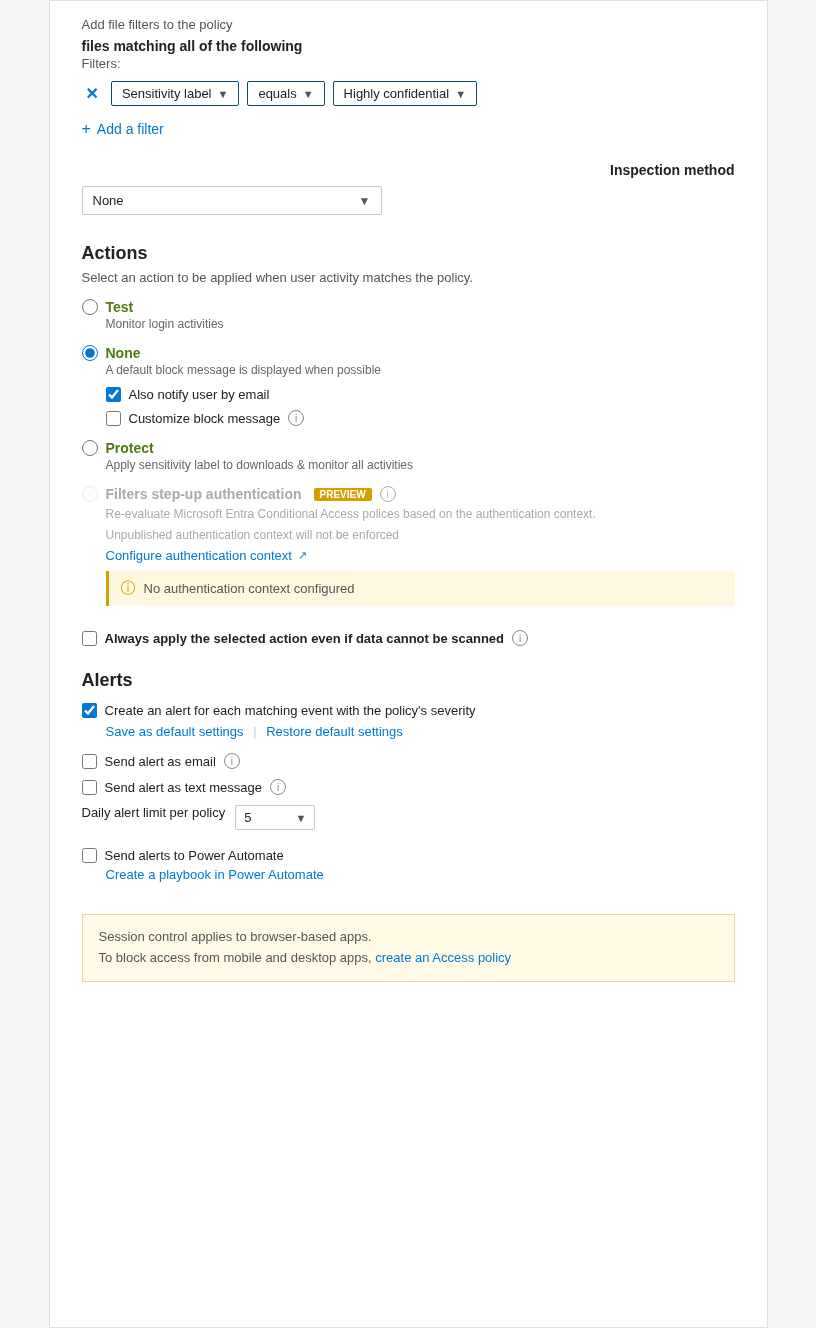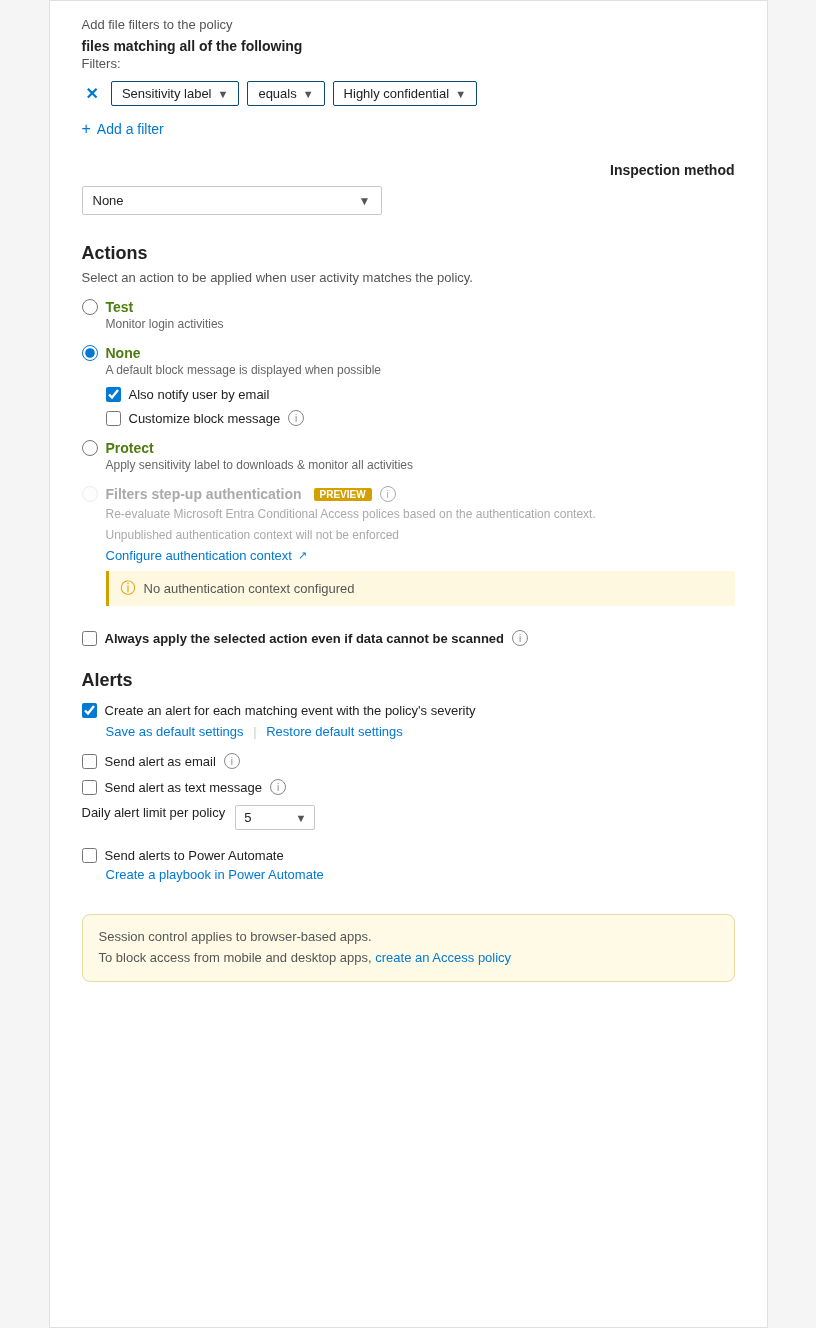--- a/index.html
+++ b/index.html
@@ -307,21 +307,21 @@
       font-size: 13px;
       text-decoration: none;
       margin-left: 24px;
       margin-top: 4px;
     }
     .session-notice {
       background: #fffae6;
       border: 1px solid #e8d9a0;
       padding: 12px 16px;
       margin-top: 32px;
-      border-radius: 8px;
+      border-radius: 0;
       font-size: 13px;
       color: #555;
       line-height: 1.6;
     }
     .session-link {
       color: #0078d4;
       text-decoration: none;
     }
     .ext-link-icon {
       font-size: 11px;

